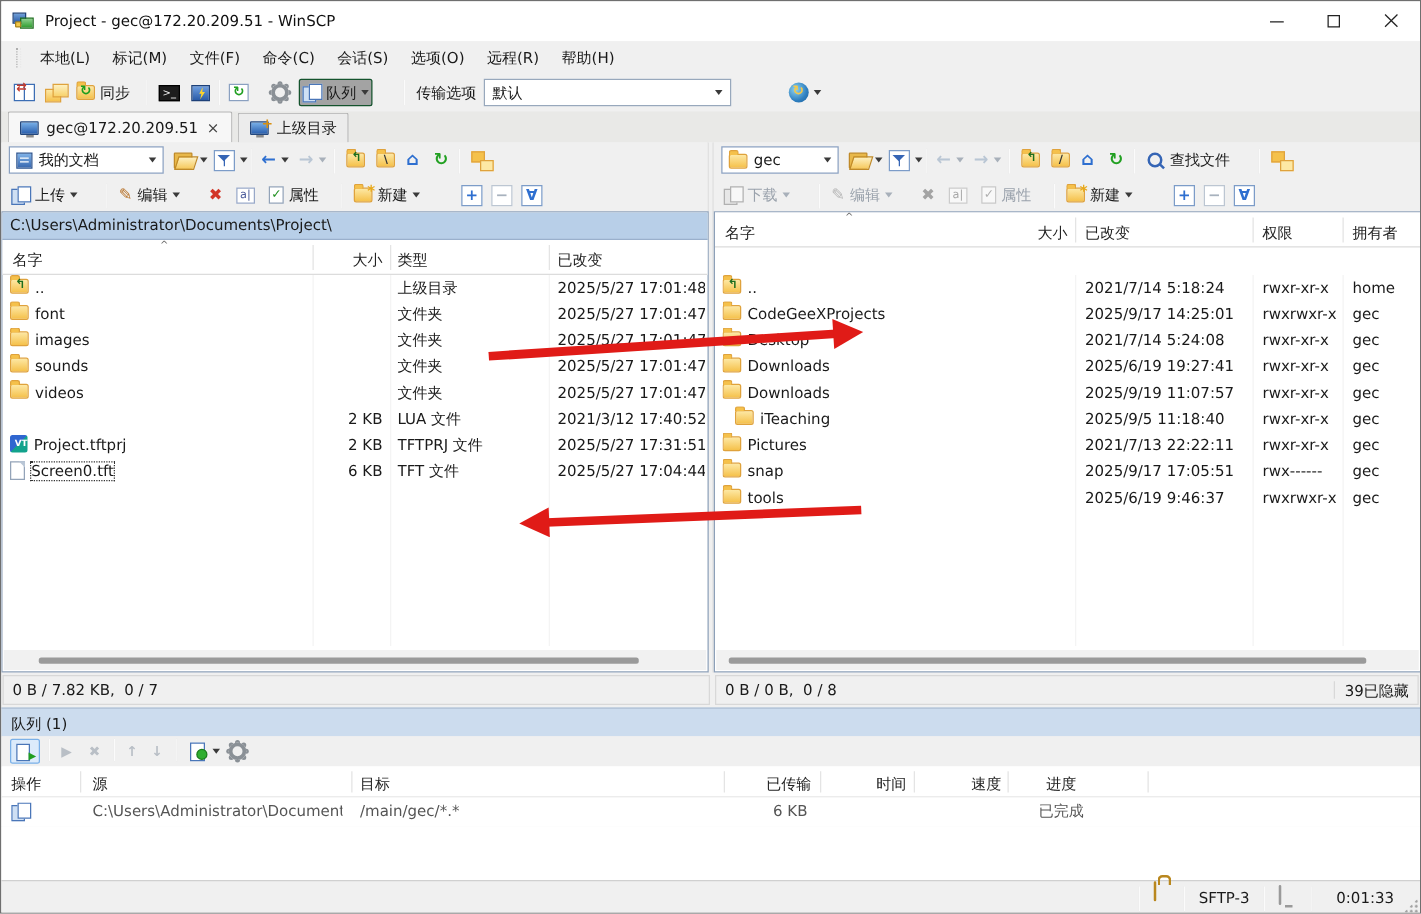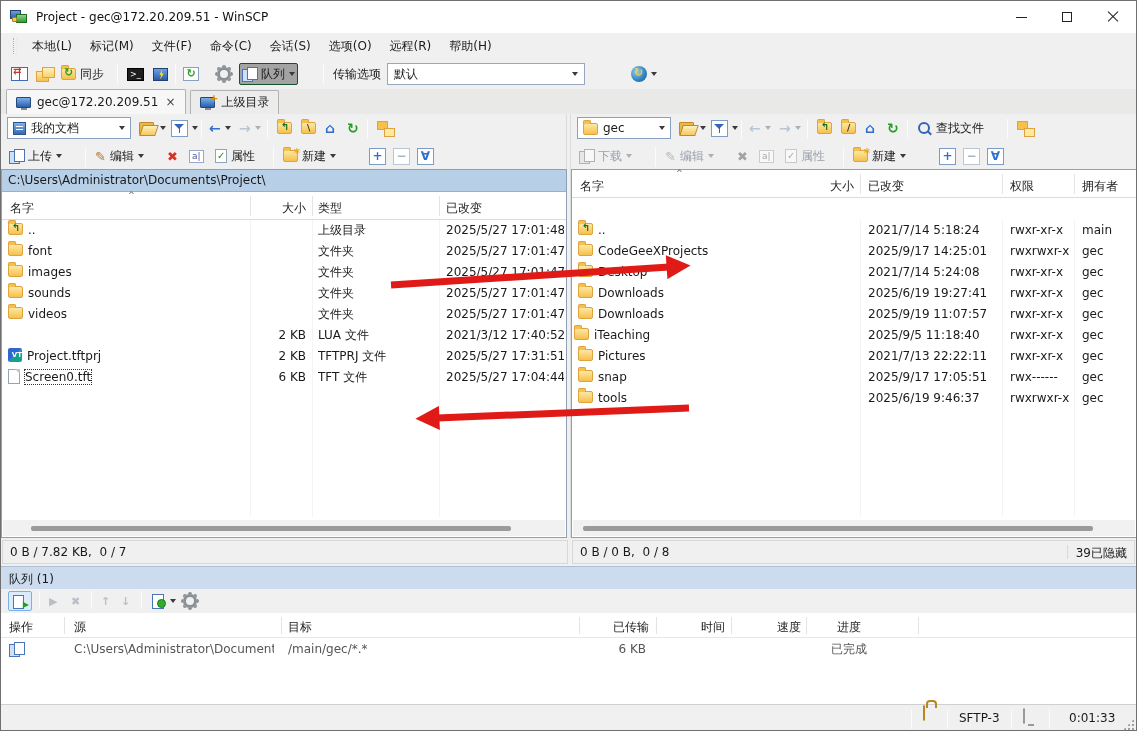--- a/index.html
+++ b/index.html
@@ -508,21 +508,21 @@
         </div>
         <div class="plist" id="right-list">
           <span class="colline" style="left:288px"></span>
             <span class="colline" style="left:430px"></span>
             <span class="colline" style="left:502px"></span>
         <div class="frow">
     <span class="cell" style="left:6px; width:218px"><span class="fic f-folder f-up"></span><span>..</span></span>
     <span class="cell cnum" style="left:228px; width:54px"></span>
     <span class="cell" style="left:296px; width:130px">2021/7/14 5:18:24</span>
     <span class="cell" style="left:438px; width:62px">rwxr-xr-x</span>
-    <span class="cell" style="left:510px; width:52px">main</span>
+    <span class="cell" style="left:510px; width:52px">home</span>
   </div>
             <div class="frow">
     <span class="cell" style="left:6px; width:218px"><span class="fic f-folder"></span><span>CodeGeeXProjects</span></span>
     <span class="cell cnum" style="left:228px; width:54px"></span>
     <span class="cell" style="left:296px; width:130px">2025/9/17 14:25:01</span>
     <span class="cell" style="left:438px; width:62px">rwxrwxr-x</span>
     <span class="cell" style="left:510px; width:52px">gec</span>
   </div>
             <div class="frow">
     <span class="cell" style="left:6px; width:218px"><span class="fic f-folder"></span><span>Desktop</span></span>
@@ -539,21 +539,21 @@
     <span class="cell" style="left:510px; width:52px">gec</span>
   </div>
             <div class="frow">
     <span class="cell" style="left:6px; width:218px"><span class="fic f-folder"></span><span>Downloads</span></span>
     <span class="cell cnum" style="left:228px; width:54px"></span>
     <span class="cell" style="left:296px; width:130px">2025/9/19 11:07:57</span>
     <span class="cell" style="left:438px; width:62px">rwxr-xr-x</span>
     <span class="cell" style="left:510px; width:52px">gec</span>
   </div>
             <div class="frow">
-    <span class="cell" style="left:2px; width:218px"><span class="fic f-folder"></span><span>iTeaching</span></span>
+    <span class="cell" style="left:16px; width:218px"><span class="fic f-folder"></span><span>iTeaching</span></span>
     <span class="cell cnum" style="left:228px; width:54px"></span>
     <span class="cell" style="left:296px; width:130px">2025/9/5 11:18:40</span>
     <span class="cell" style="left:438px; width:62px">rwxr-xr-x</span>
     <span class="cell" style="left:510px; width:52px">gec</span>
   </div>
             <div class="frow">
     <span class="cell" style="left:6px; width:218px"><span class="fic f-folder"></span><span>Pictures</span></span>
     <span class="cell cnum" style="left:228px; width:54px"></span>
     <span class="cell" style="left:296px; width:130px">2021/7/13 22:22:11</span>
     <span class="cell" style="left:438px; width:62px">rwxr-xr-x</span>

